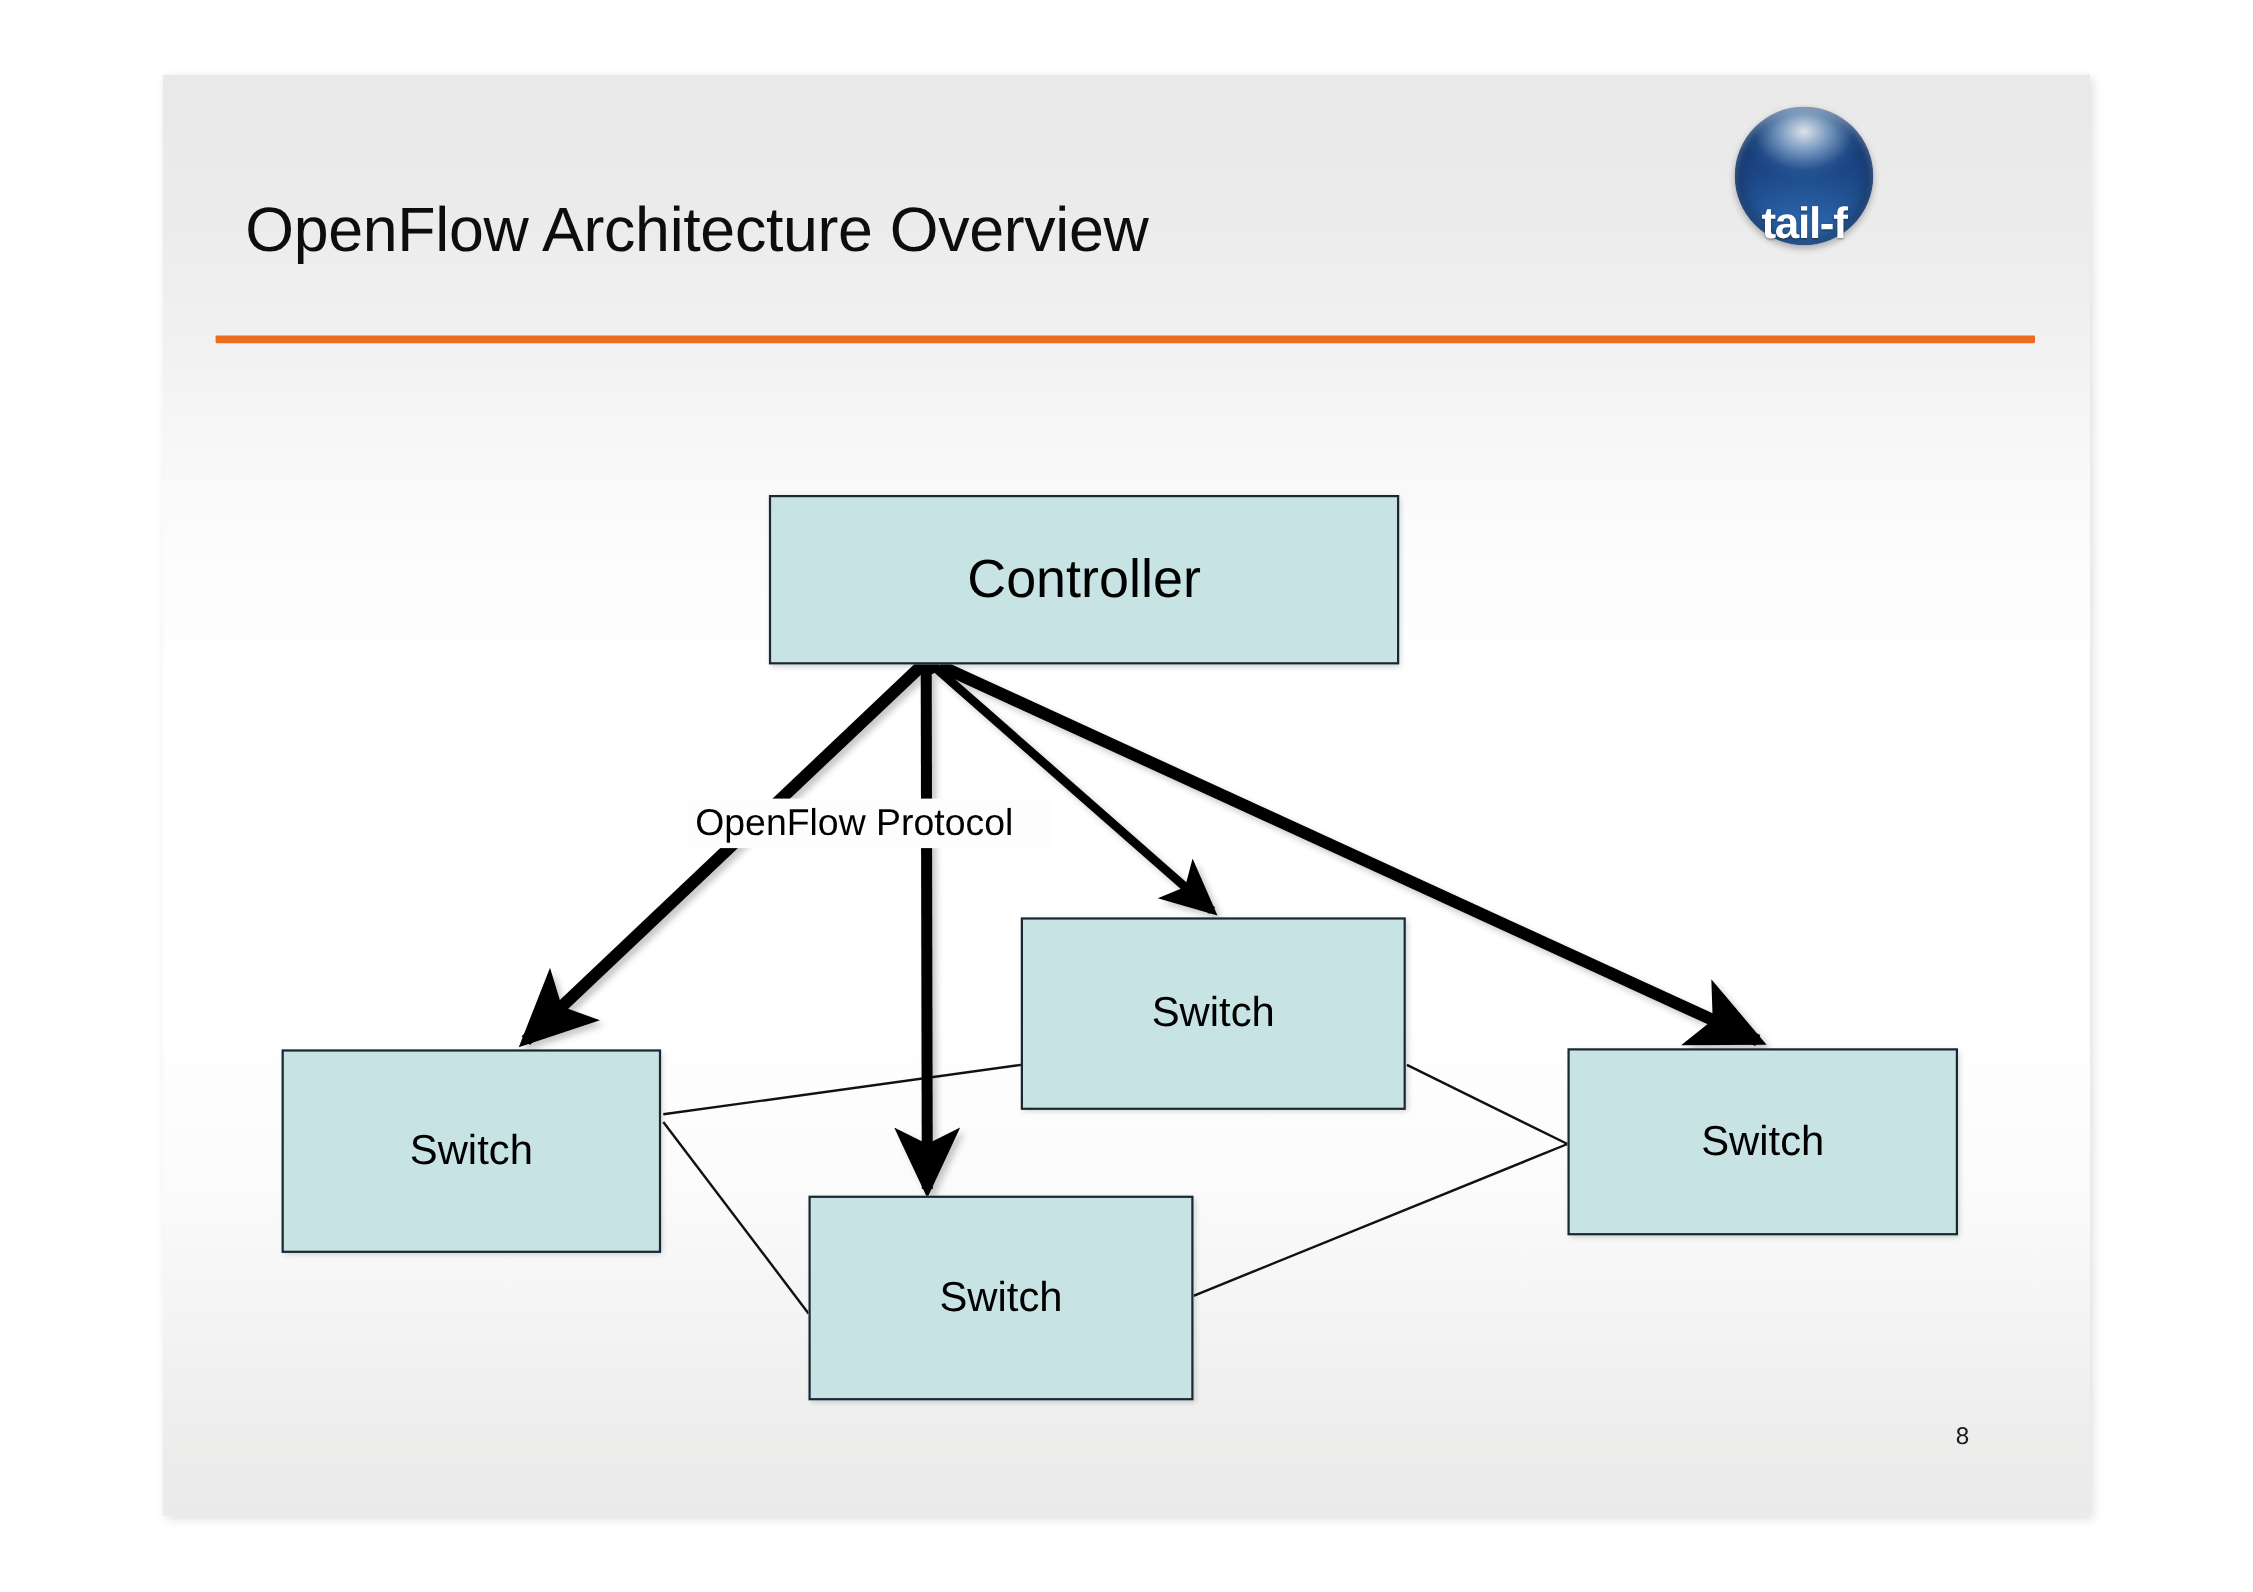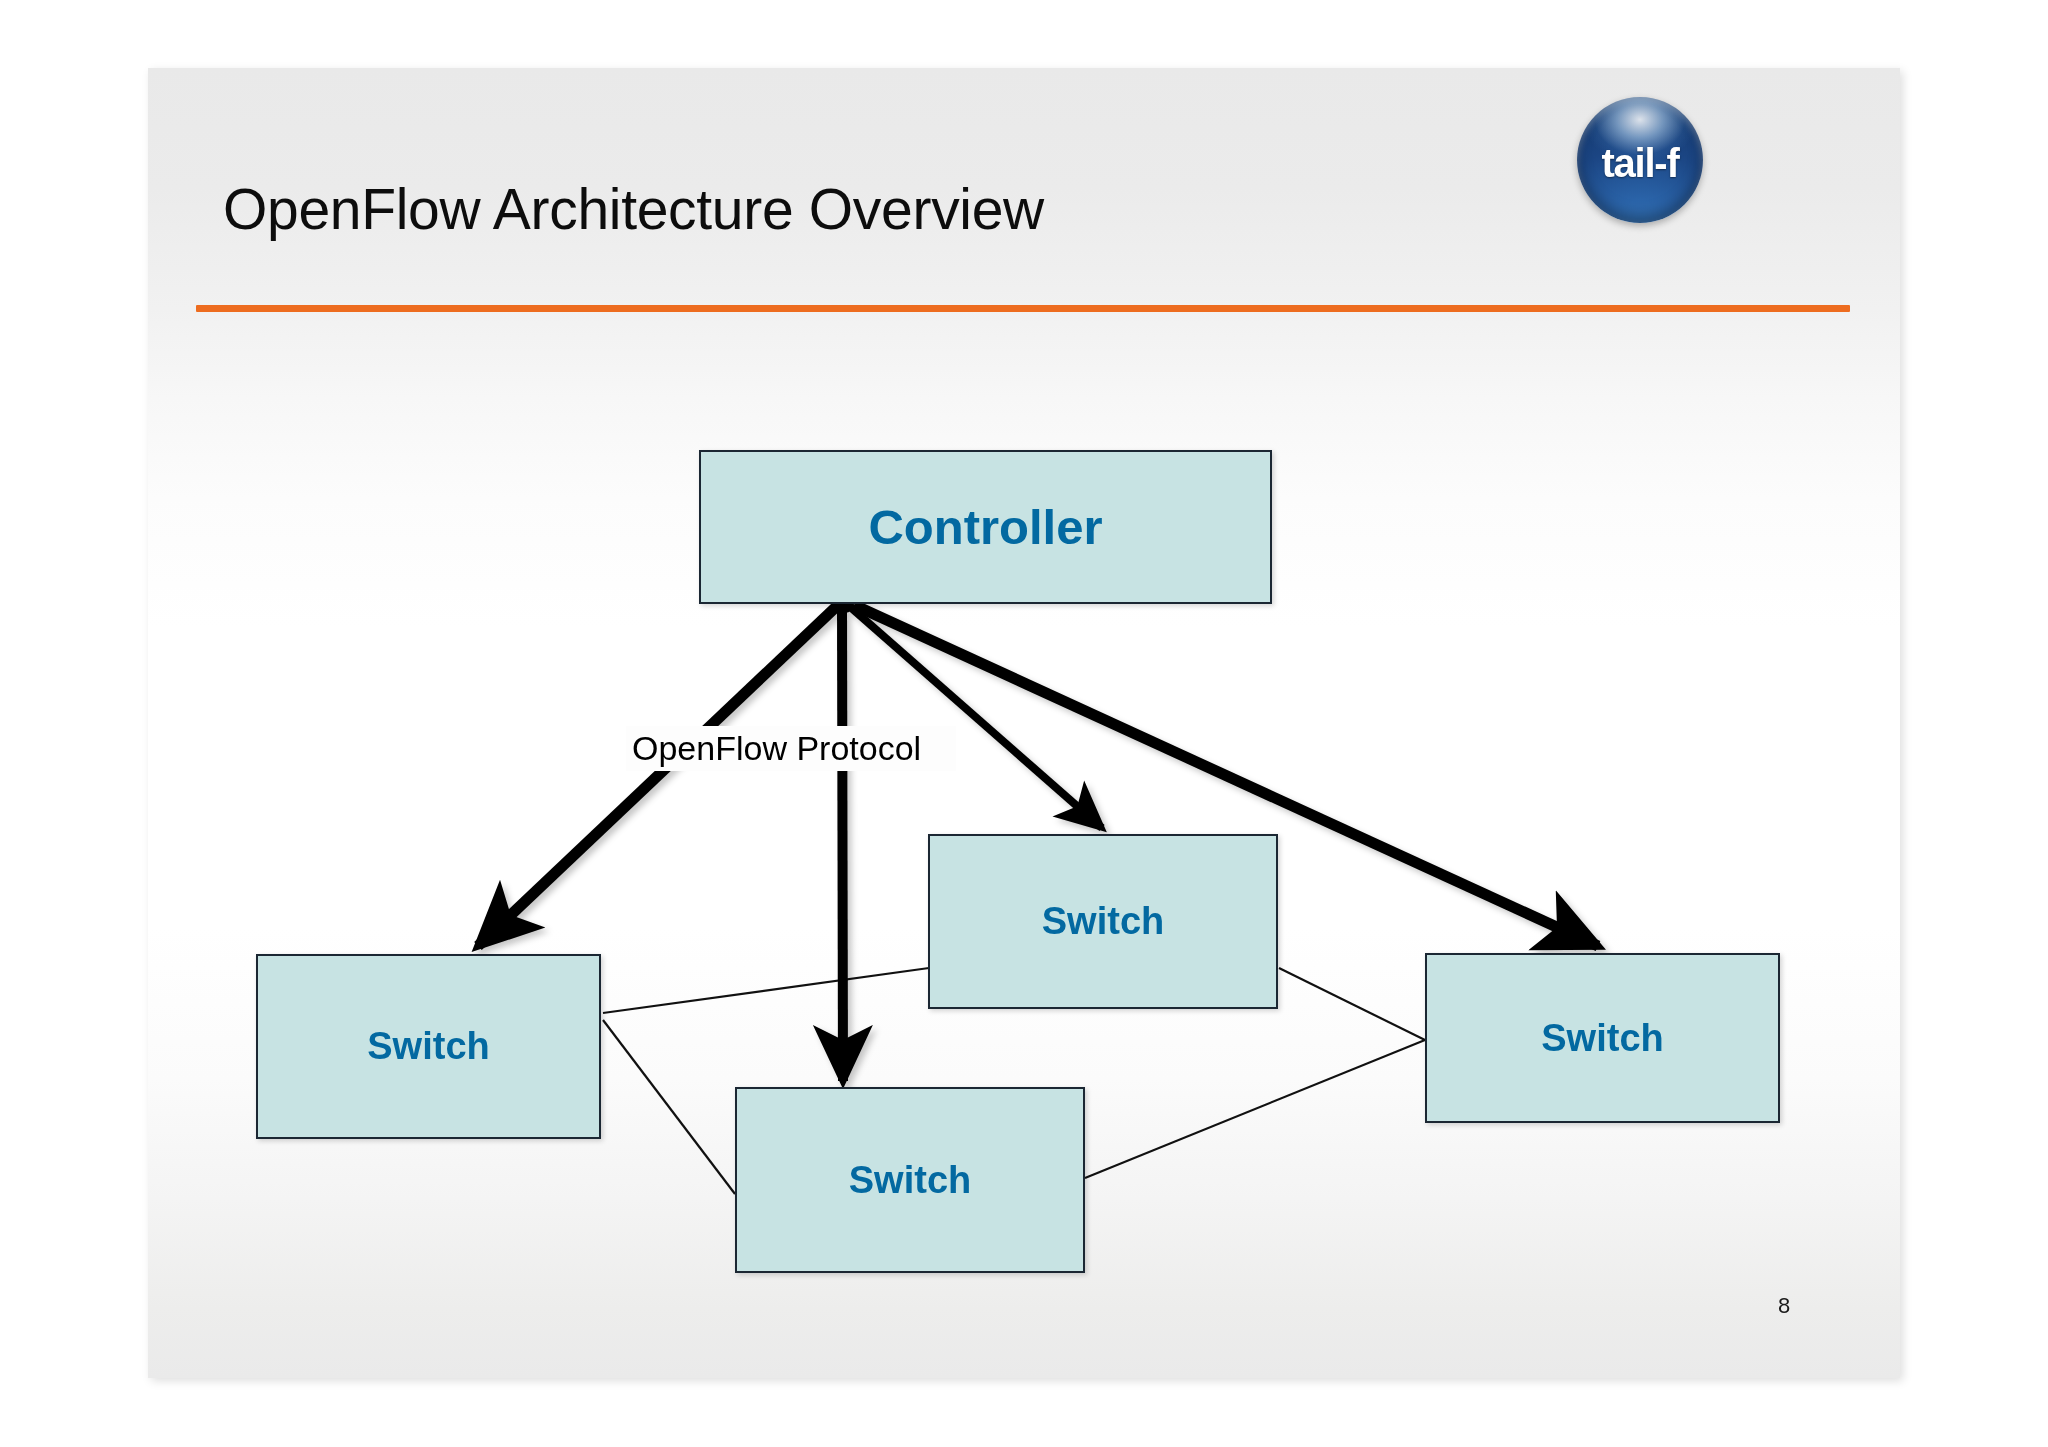--- a/index.html
+++ b/index.html
@@ -83,21 +83,21 @@
         #3a7fc4 0%,
         #2a63a8 30%,
         #1b4583 62%,
         #123466 100%),
       linear-gradient(to bottom, #3f86cc 0%, #1c4b8c 55%, #0f2f5e 100%);
     box-shadow:
       0 3px 7px rgba(0,0,0,0.28),
       inset 0 -7px 14px rgba(0,0,0,0.35),
       inset 0 3px 7px rgba(255,255,255,0.35);
     display: flex;
-    align-items: center;
+    align-items: flex-end;
     justify-content: center;
   }
   #brand-logo-text {
     position: relative;
     top: 3px;
     color: #ffffff;
     font-size: 40px;
     font-weight: 700;
     letter-spacing: -1.2px;
     text-shadow: 0 1px 2px rgba(0,0,0,0.45);
@@ -123,22 +123,22 @@
     position: absolute;
     background: #c7e3e3;
     border: 2px solid #1b2733;
     box-sizing: border-box;
     display: flex;
     align-items: center;
     justify-content: center;
     box-shadow: 2px 2px 5px rgba(0,0,0,0.17);
   }
   .node-label {
-    color: #0369a1;
-    font-weight: 700;
+    color: #000000;
+    font-weight: 400;
   }
   #node-controller { left: 551px; top: 382px;  width: 573px; height: 154px; }
   #node-controller .node-label { font-size: 49px; }
 
   #node-switch-left  { left: 108px;  top: 886px;  width: 345px; height: 185px; }
   #node-switch-upper { left: 780px;  top: 766px;  width: 350px; height: 175px; }
   #node-switch-lower { left: 587px;  top: 1019px; width: 350px; height: 186px; }
   #node-switch-right { left: 1277px; top: 885px;  width: 355px; height: 170px; }
   #node-switch-left .node-label,
   #node-switch-upper .node-label,

